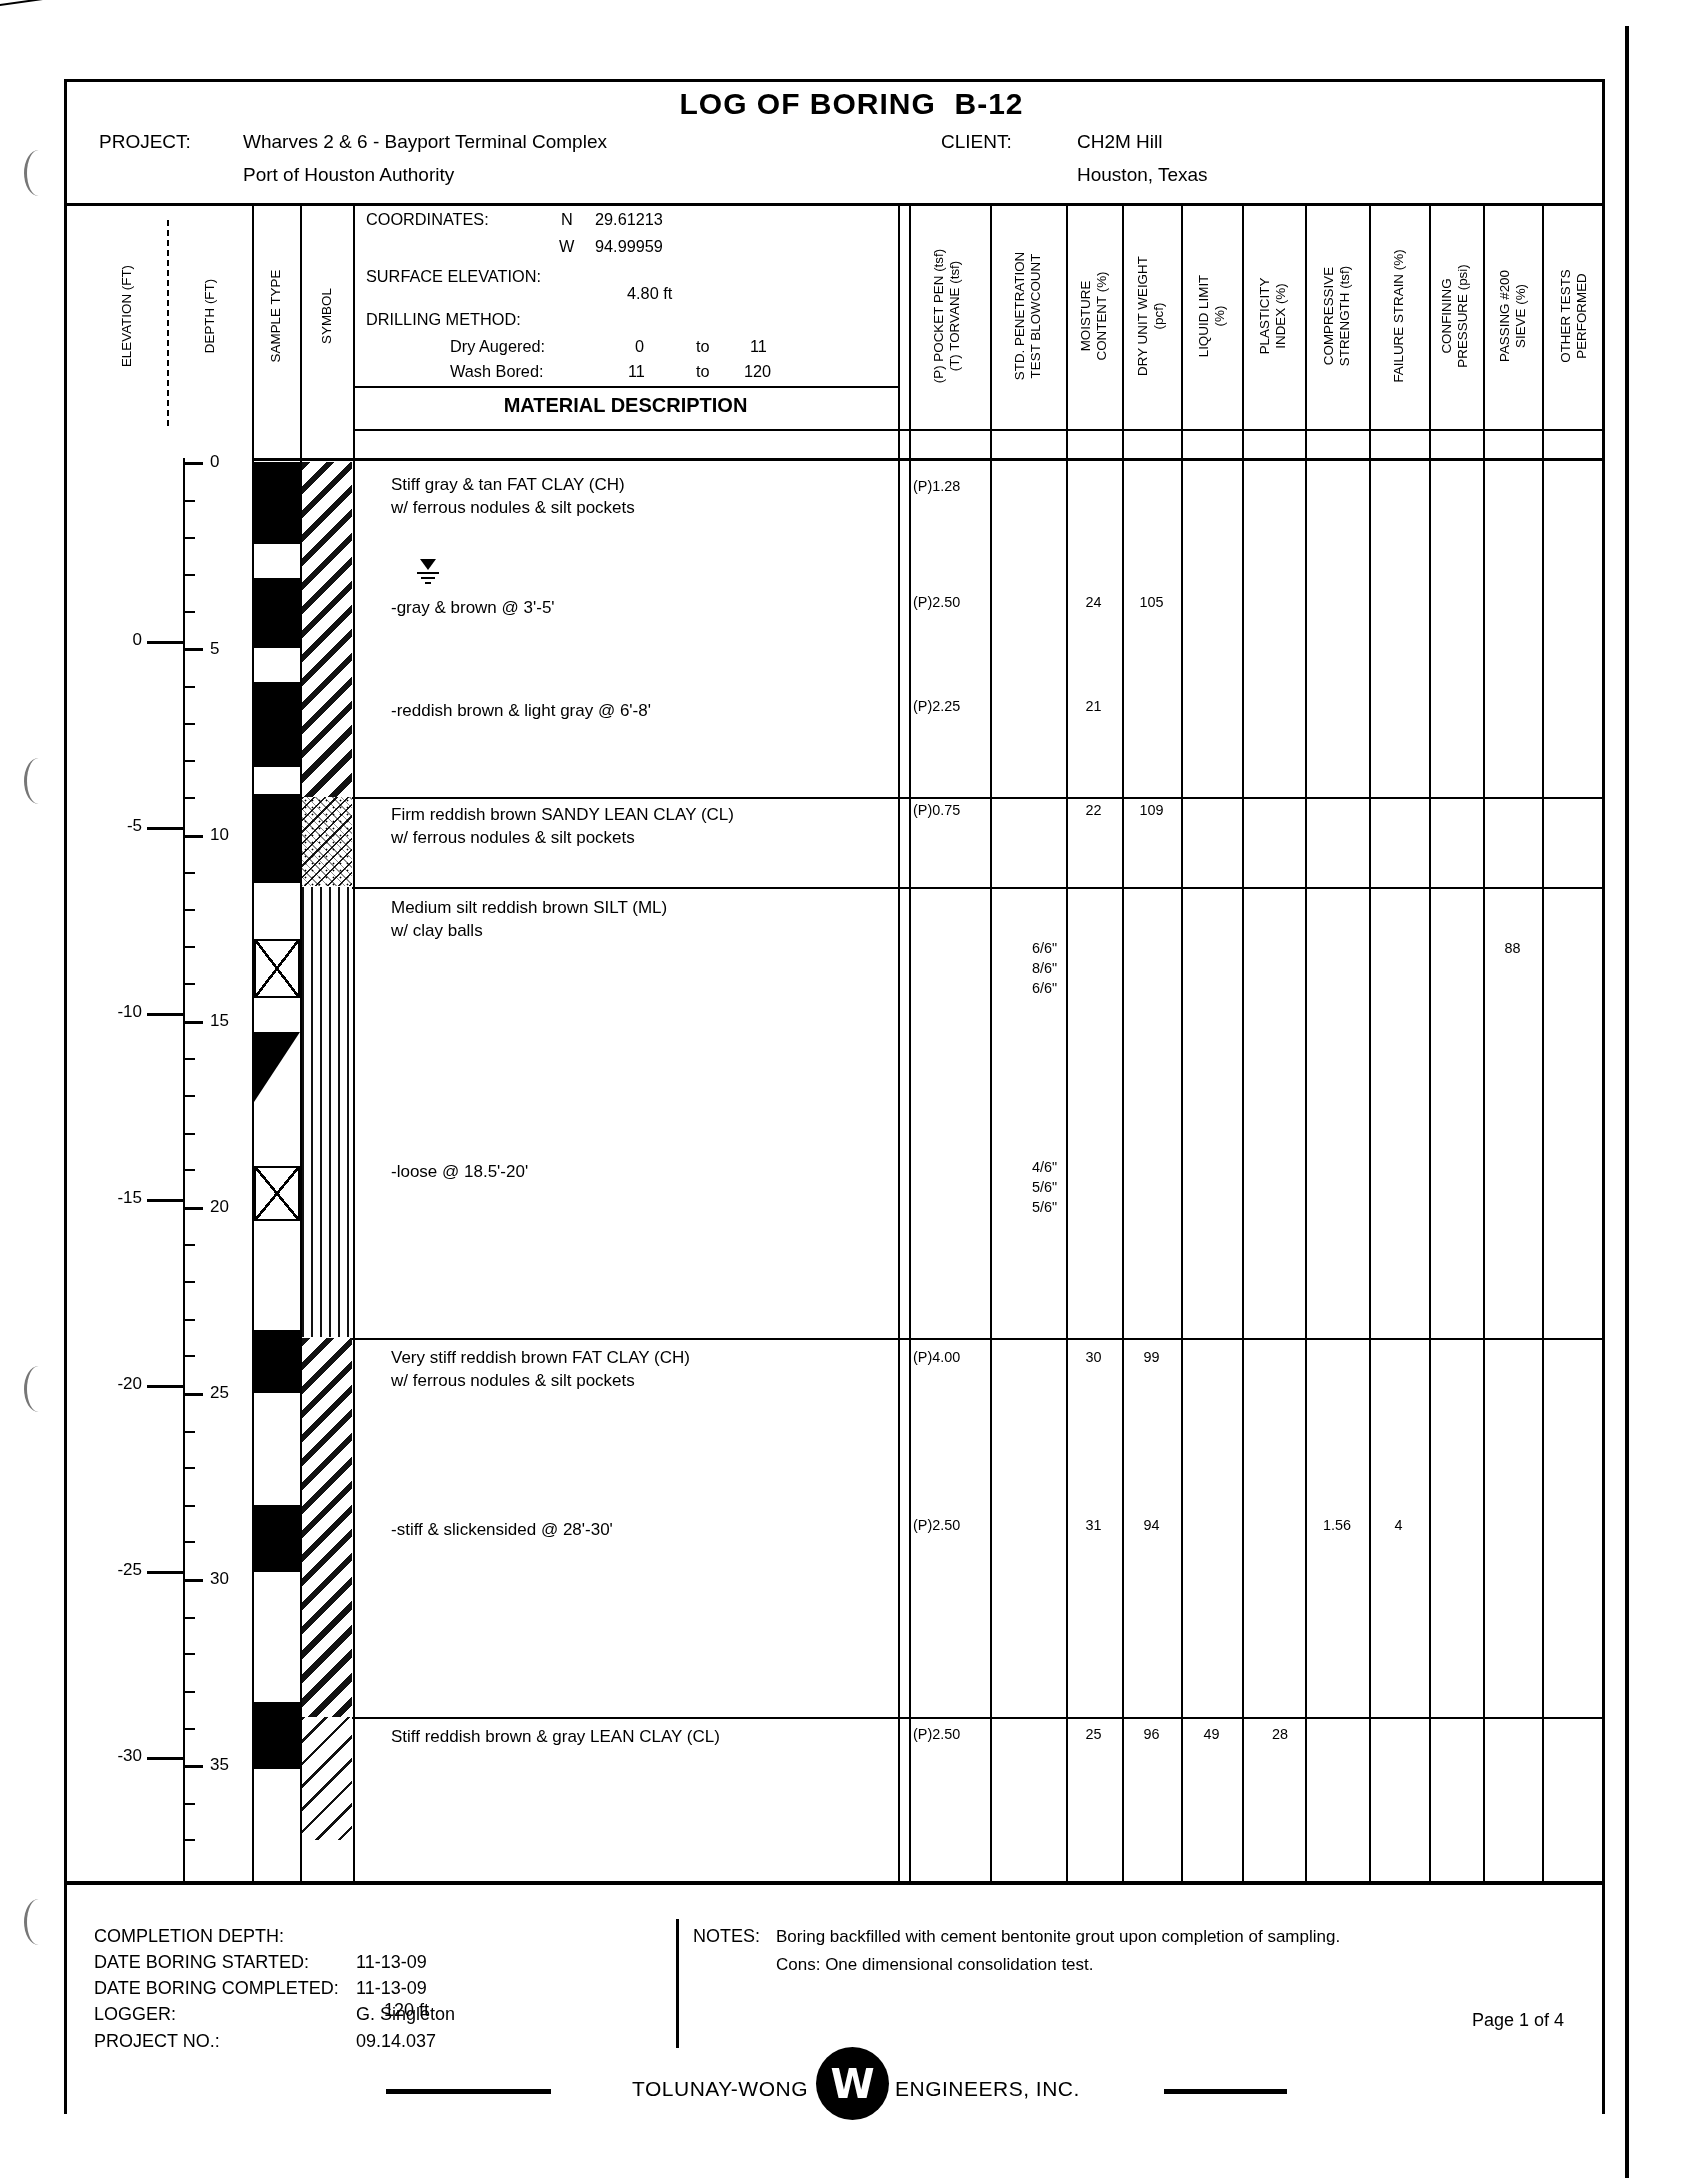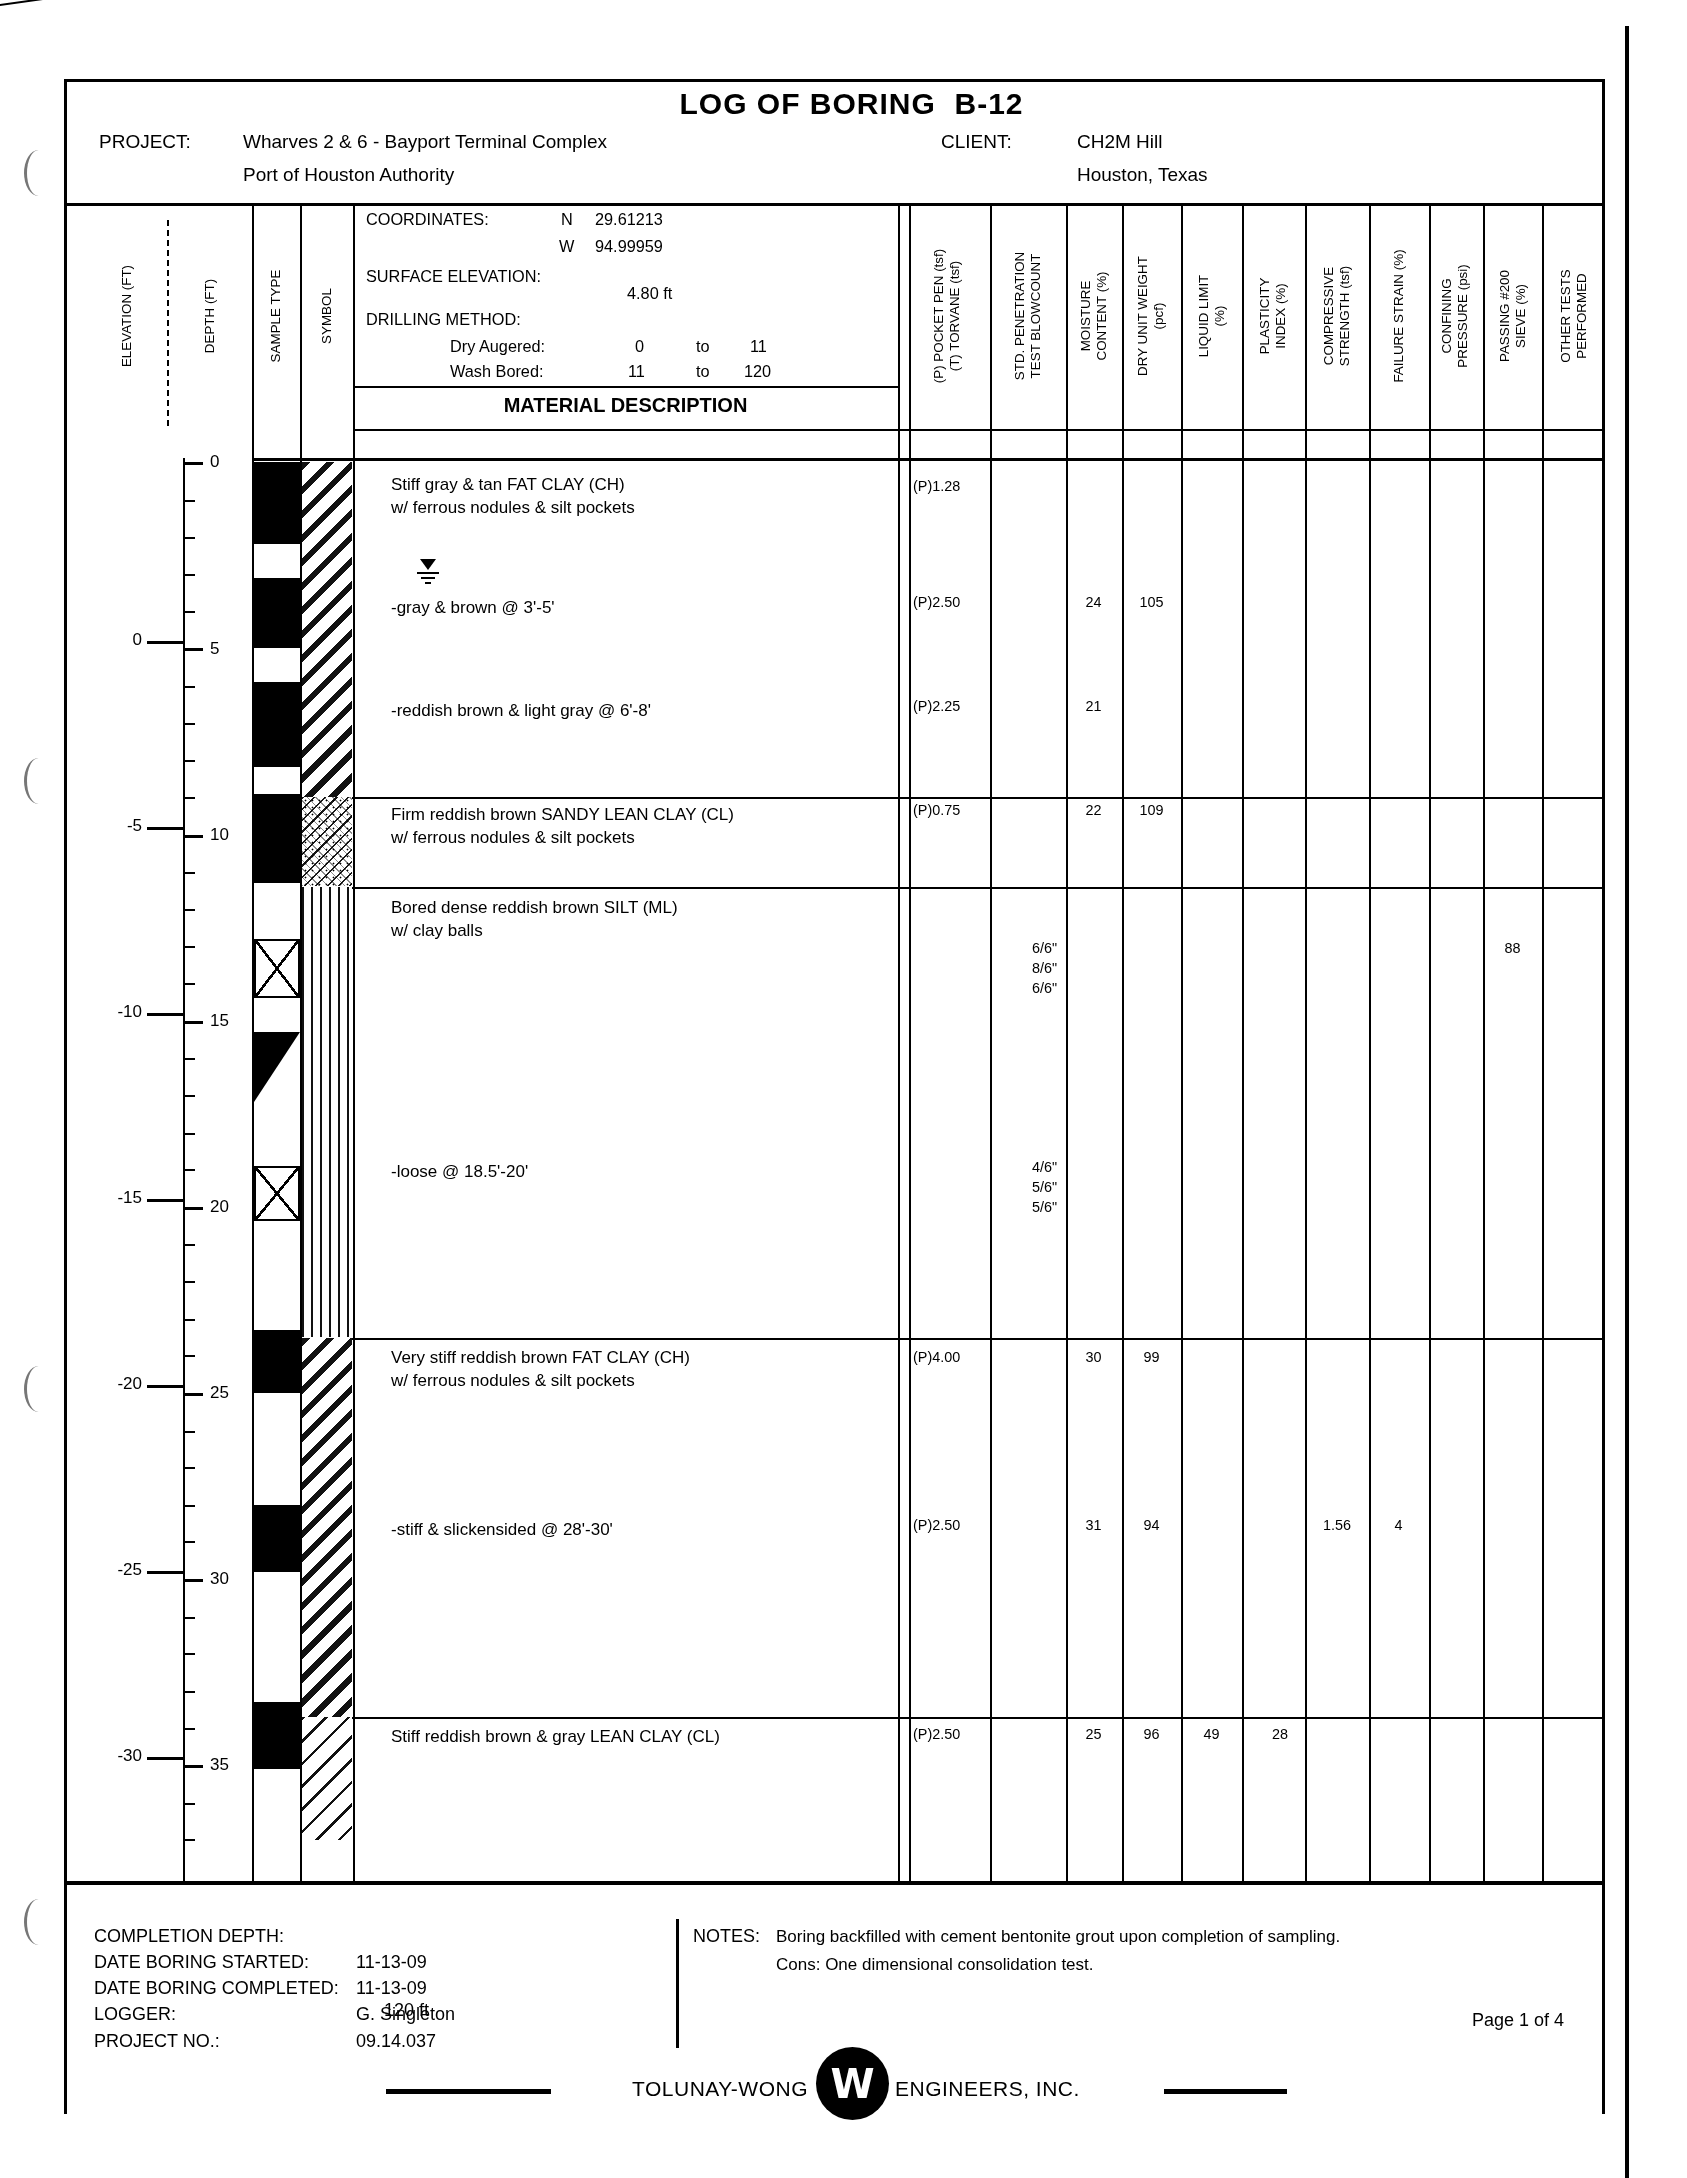--- a/index.html
+++ b/index.html
@@ -220,21 +220,21 @@
       <div class="wt-tri" style="position:absolute;left:420px;top:559px;"></div>
       <div class="hline" style="left:417px;top:572px;width:22px;height:2px;"></div>
       <div class="hline" style="left:421px;top:577px;width:14px;height:2px;"></div>
       <div class="hline" style="left:425px;top:582px;width:6px;height:2px;"></div>
       <div class="desc" style="left:391px;top:473px;width:500px;">Stiff gray &amp; tan FAT CLAY (CH)
 w/ ferrous nodules &amp; silt pockets</div>
       <div class="desc" style="left:391px;top:596px;width:500px;">-gray &amp; brown @ 3'-5'</div>
       <div class="desc" style="left:391px;top:699px;width:500px;">-reddish brown &amp; light gray @ 6'-8'</div>
       <div class="desc" style="left:391px;top:803px;width:500px;">Firm reddish brown SANDY LEAN CLAY (CL)
 w/ ferrous nodules &amp; silt pockets</div>
-      <div class="desc" style="left:391px;top:896px;width:500px;">Bored dense reddish brown SILT (ML)
+      <div class="desc" style="left:391px;top:896px;width:500px;">Medium silt reddish brown SILT (ML)
 w/ clay balls</div>
       <div class="desc" style="left:391px;top:1160px;width:500px;">-loose @ 18.5'-20'</div>
       <div class="desc" style="left:391px;top:1346px;width:500px;">Very stiff reddish brown FAT CLAY (CH)
 w/ ferrous nodules &amp; silt pockets</div>
       <div class="desc" style="left:391px;top:1518px;width:500px;">-stiff &amp; slickensided @ 28'-30'</div>
       <div class="desc" style="left:391px;top:1725px;width:500px;">Stiff reddish brown &amp; gray LEAN CLAY (CL)</div>
       <div class="val" style="left:909px;top:476px;width:81px;text-align:left;padding-left:4px;box-sizing:border-box;white-space:pre-line;">(P)1.28</div>
       <div class="val" style="left:909px;top:592px;width:81px;text-align:left;padding-left:4px;box-sizing:border-box;white-space:pre-line;">(P)2.50</div>
       <div class="val" style="left:1066px;top:592px;width:55px;text-align:center;box-sizing:border-box;white-space:pre-line;">24</div>
       <div class="val" style="left:1122px;top:592px;width:59px;text-align:center;box-sizing:border-box;white-space:pre-line;">105</div>

